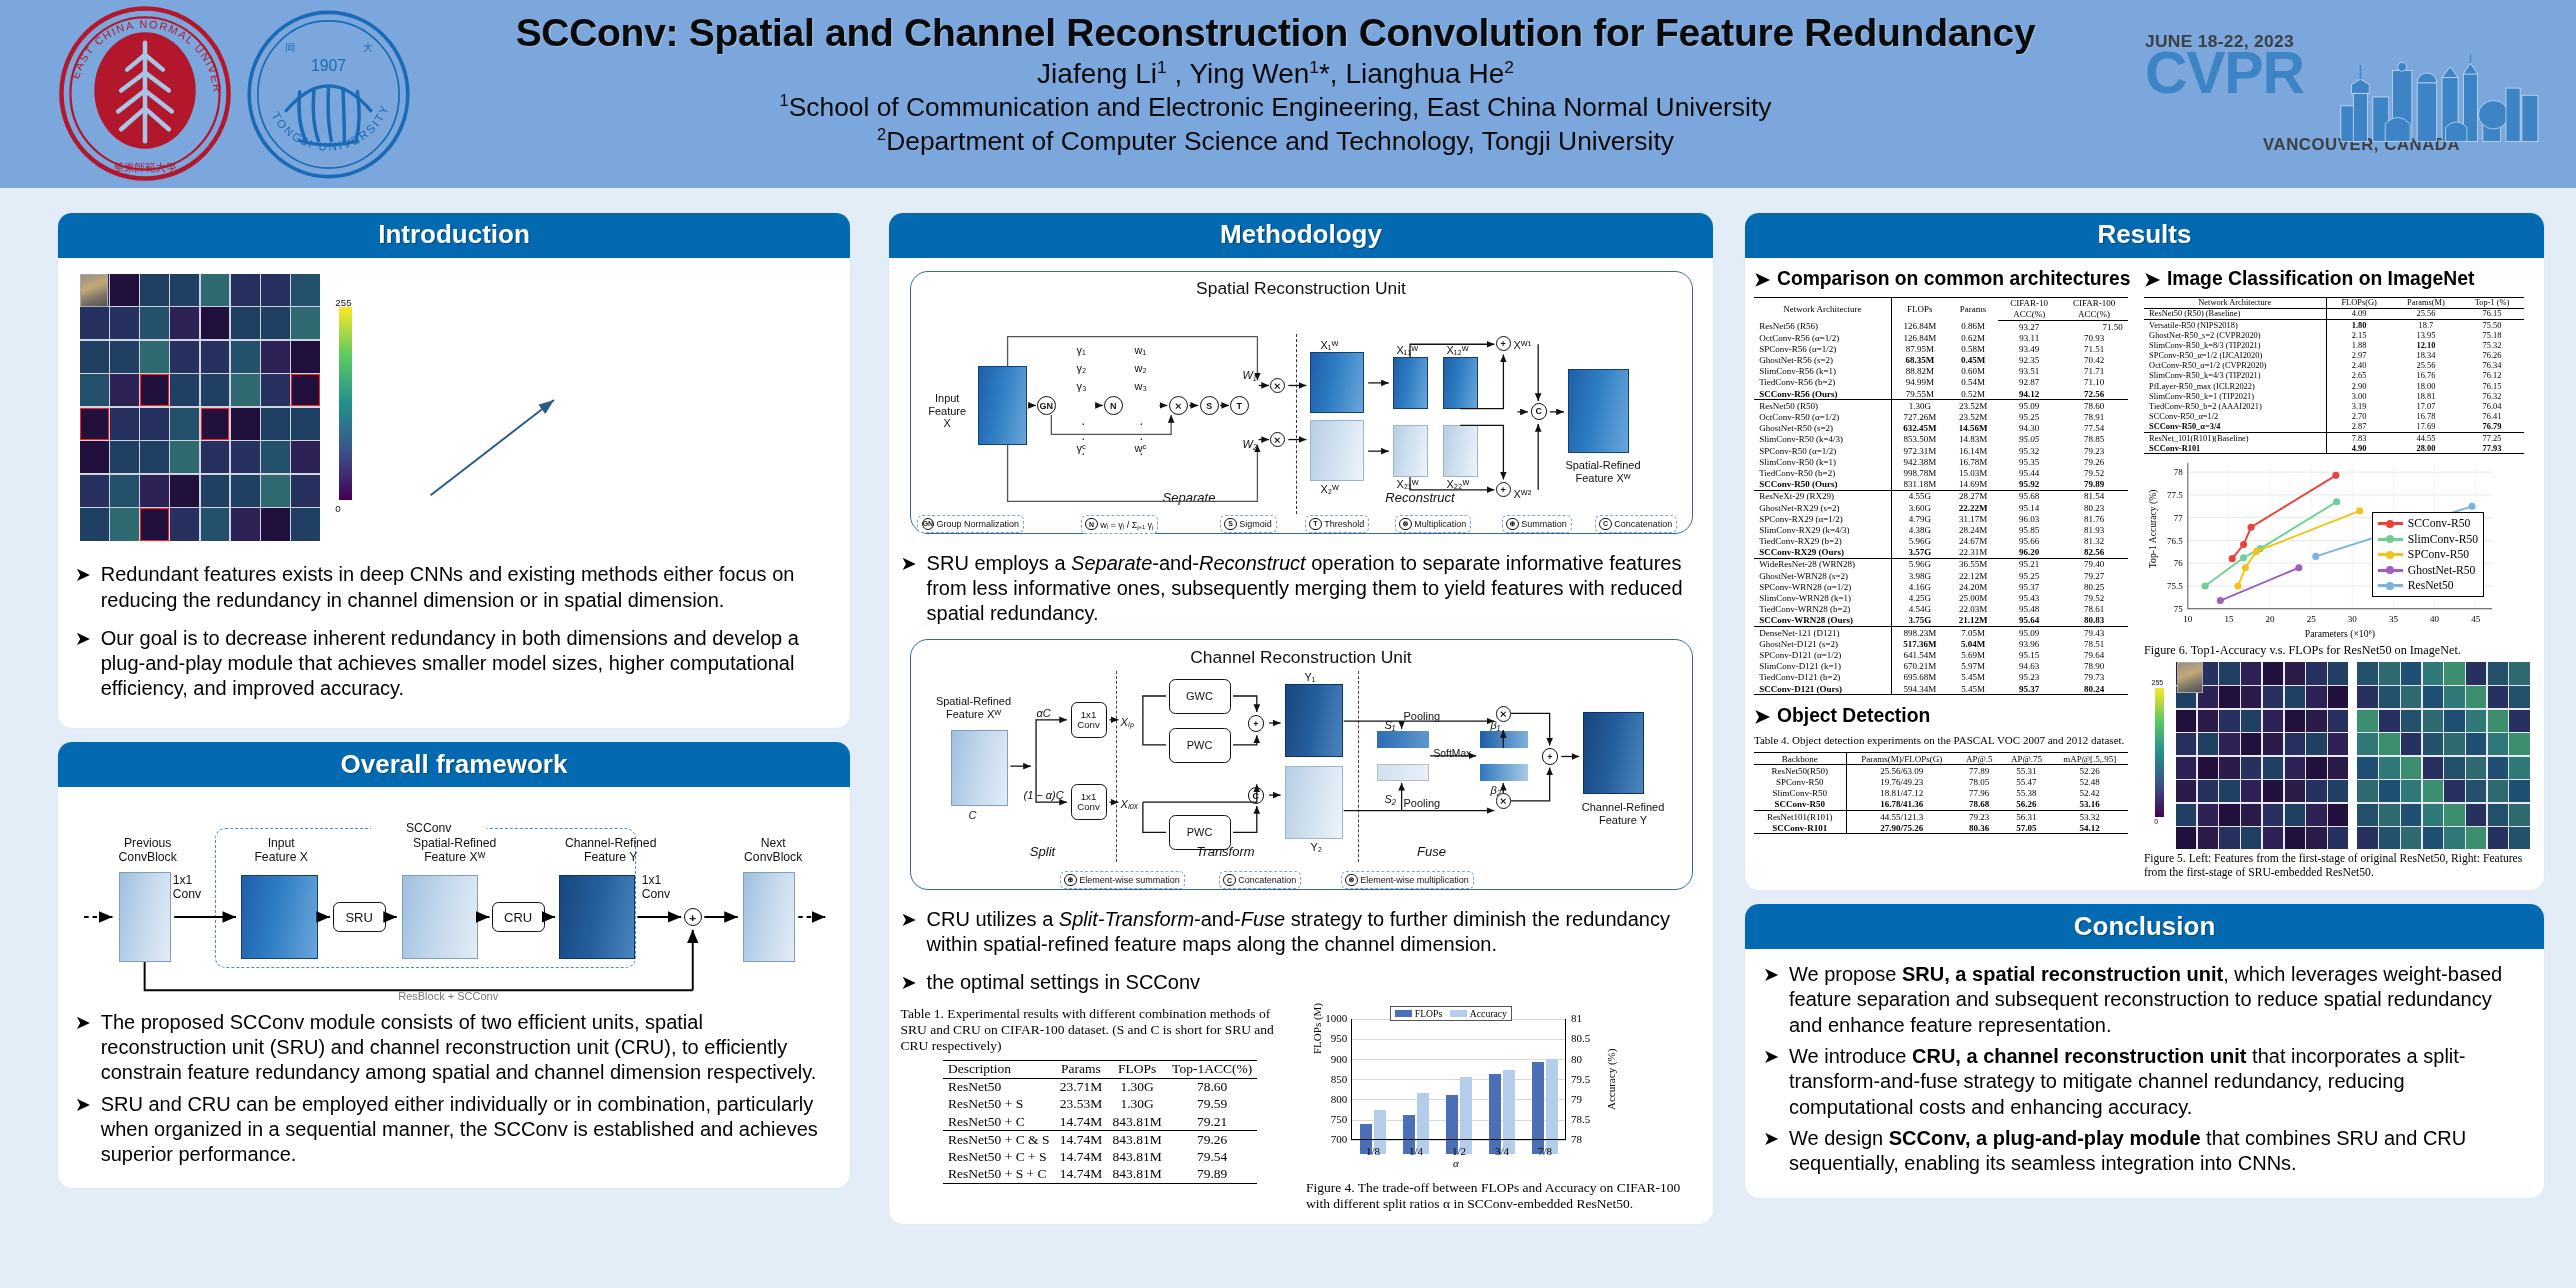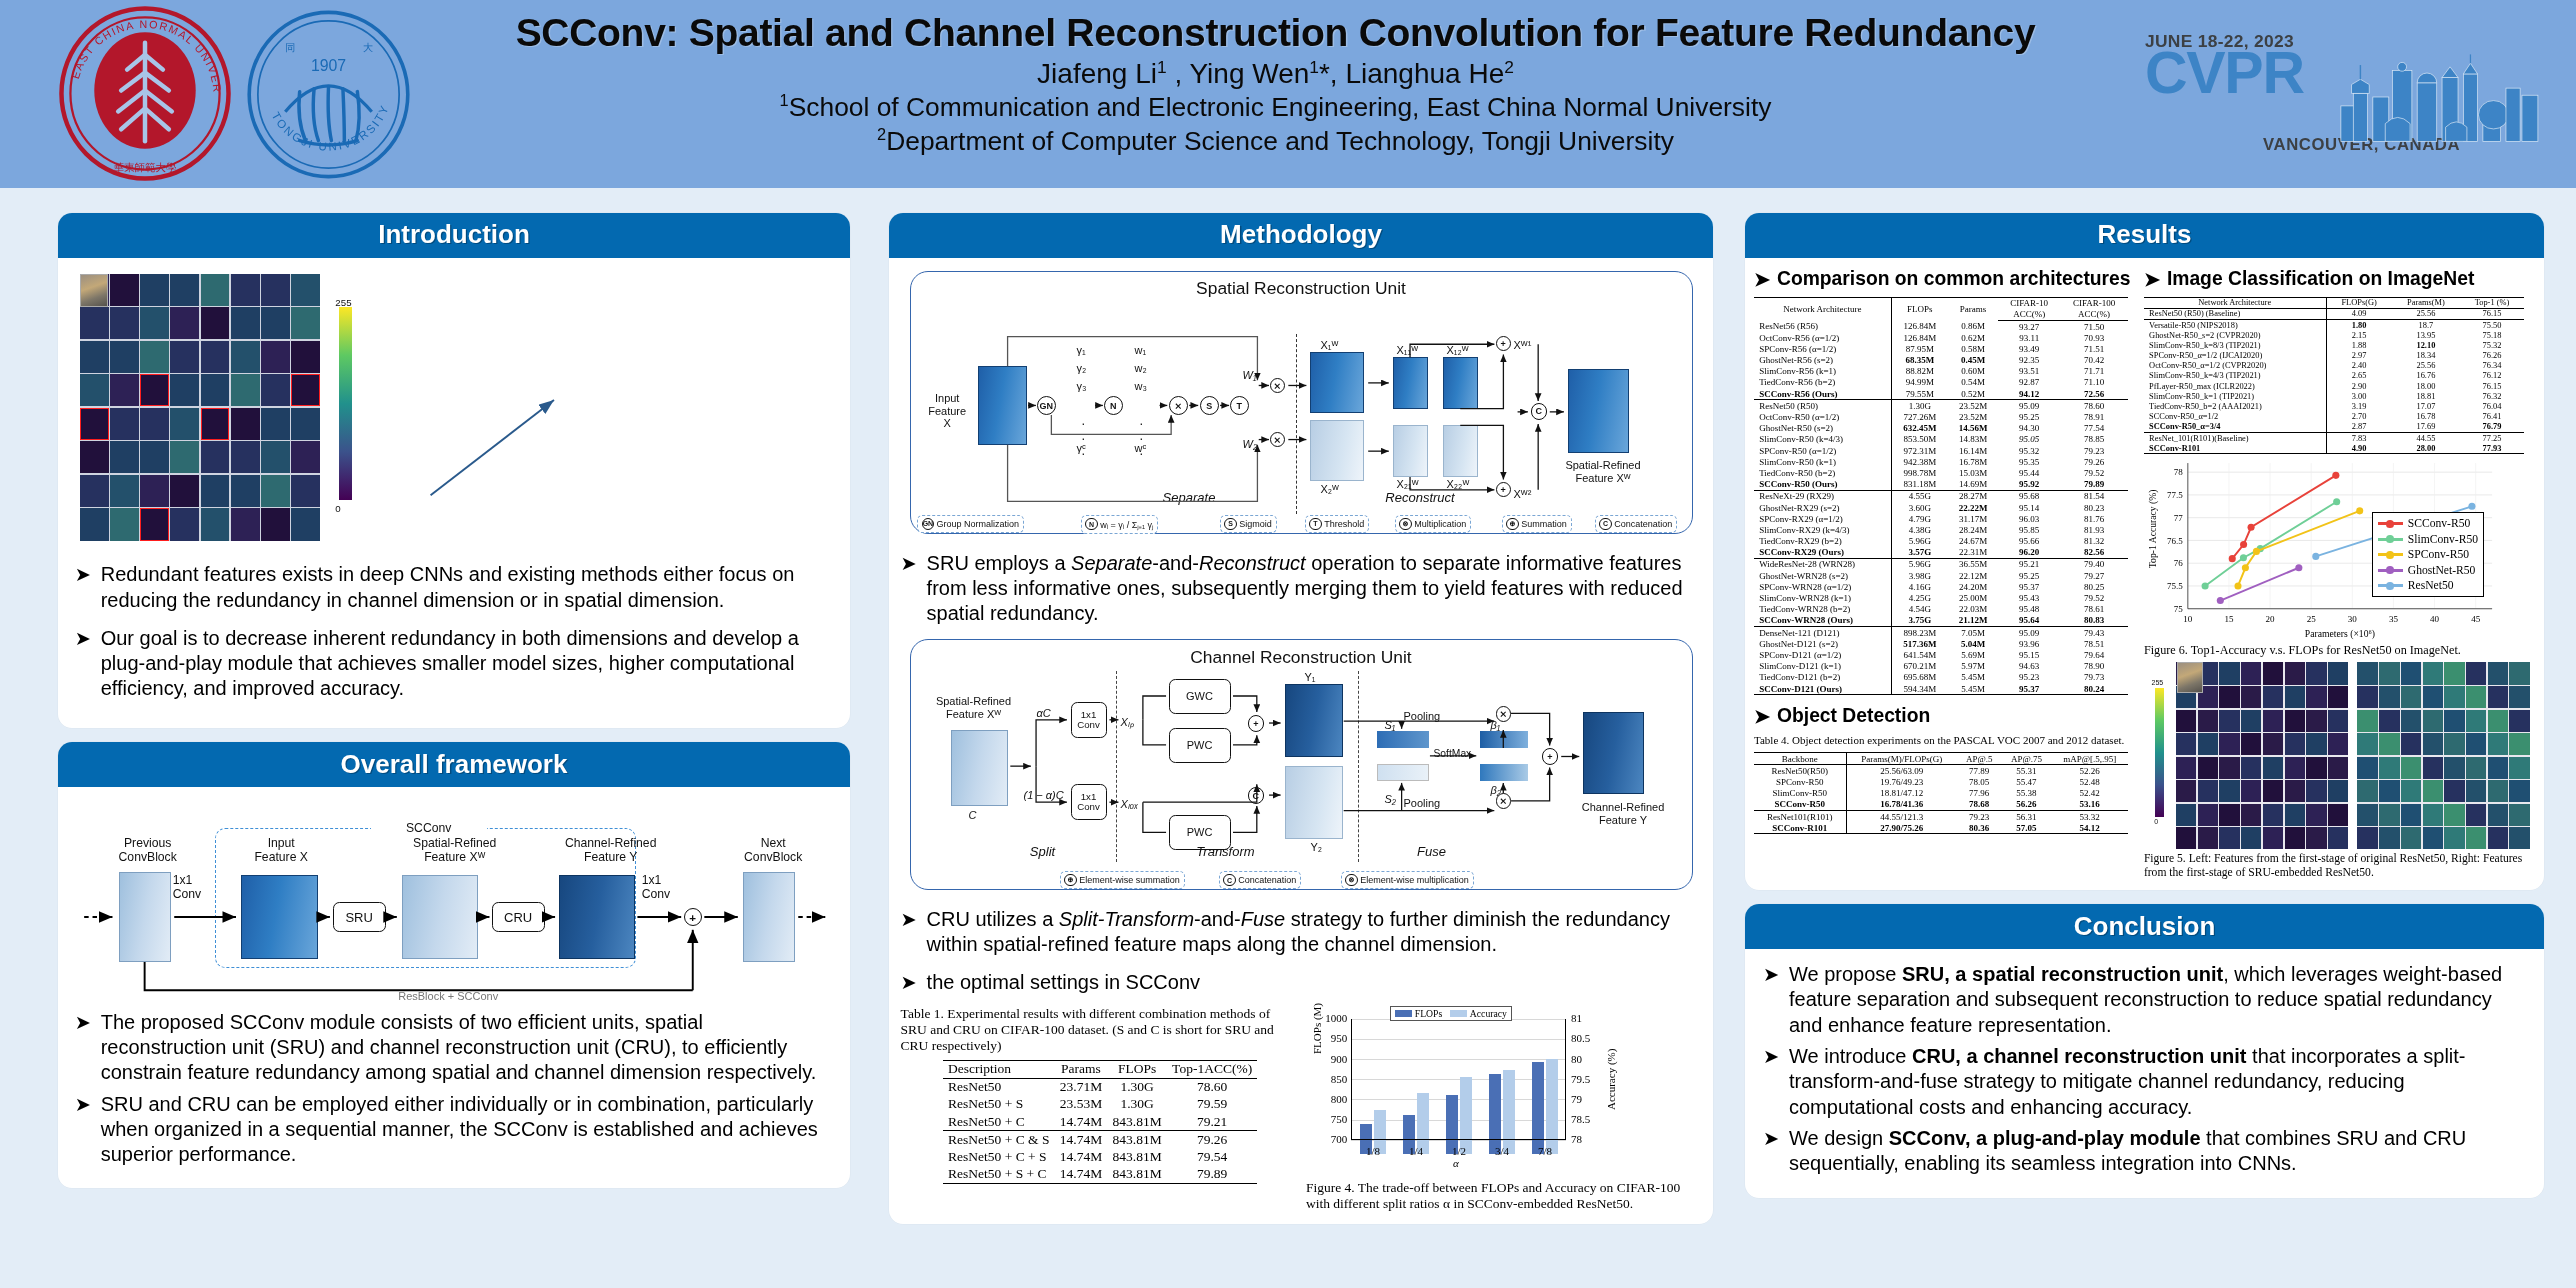--- a/index.html
+++ b/index.html
@@ -802,21 +802,21 @@
                 </tr>
                 <tr class="rule-bot">
                   <td style="text-align:center">ACC(%)</td>
                   <td style="text-align:center">ACC(%)</td>
                 </tr>
                 <tr class="">
                   <td style="text-align:left;border-right:0.6px solid #000;">ResNet56 (R56)</td>
                   <td style="text-align:center;">126.84M</td>
                   <td style="text-align:center;">0.86M</td>
                   <td style="text-align:center;">93.27</td>
-                  <td style="text-align:center;">71.50</td>
+                  <td style="text-align:right;">71.50</td>
                 </tr>
                 <tr class="">
                   <td style="text-align:left;border-right:0.6px solid #000;margin-top:25px;">OctConv-R56 (α=1/2)</td>
                   <td style="text-align:center;">126.84M</td>
                   <td style="text-align:center;">0.62M</td>
                   <td style="text-align:center;">93.11</td>
                   <td style="text-align:center;">70.93</td>
                 </tr>
                 <tr class="">
                   <td style="text-align:left;border-right:0.6px solid #000;">SPConv-R56 (α=1/2)</td>

